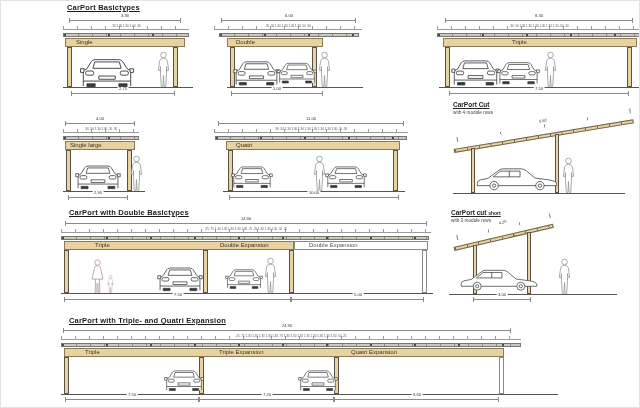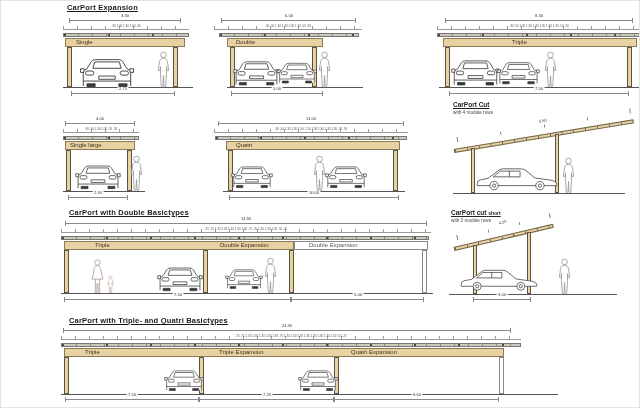--- a/index.html
+++ b/index.html
@@ -82,21 +82,21 @@
         <circle cx="9" cy="4" r="3"></circle>
         <path d="M9 7.5 C11 7.5 12 8.6 12.5 10.5 L15 22.5 L3 22.5 L5.5 10.5 C6 8.6 7 7.5 9 7.5 Z"></path>
         <path d="M6.8 22.5 L6.4 37.5 L8.2 37.5 L8.5 27 M11.2 22.5 L11.6 37.5 L9.8 37.5 L9.5 27"></path>
       </g>
     </symbol>
   </defs>
 </svg>
 
 <div id="canvas">
 
-  <div class="heading" style="left:66px;top:2px">CarPort Expansion</div>
+  <div class="heading" style="left:66px;top:2px">CarPort Basictypes</div>
 
   <div class="drawing" style="left:62px;top:15px;width:130px;height:88px">
     <div class="dim" style="left:6px;top:4px;width:112px">
         <span>3.30</span>
       </div>
     <div class="segrow" style="left:0;top:10px;width:126px">
         <span>.30  1.00  1.30  1.00  .30</span>
       </div>
     <div class="modbar" style="left:0;top:17px;width:126px"></div>
     <div class="fascia" style="left:2px;top:22px;width:120px">
@@ -302,21 +302,21 @@
       </svg>
     <svg class="fig person" style="left:110px;top:51px;width:15px;height:36px">
         <use href="#sym-person"></use>
       </svg>
     <div class="ground" style="left:2px;top:87px;width:168px"></div>
     <div class="dim" style="left:26px;top:92px;width:58px">
         <span>3.00</span>
       </div>
   </div>
 
-  <div class="heading" style="left:68px;top:315px">CarPort with Triple- and Quatri Basictypes</div>
+  <div class="heading" style="left:68px;top:315px">CarPort with Triple- and Quatri Expansion</div>
 
   <div class="drawing" style="left:60px;top:326px;width:510px;height:80px">
     <div class="dim" style="left:2px;top:3px;width:448px">
         <span>24.30</span>
       </div>
     <div class="segrow" style="left:0;top:9px;width:460px">
         <span>.25 .75 1.30 1.30 1.30 1.30 1.30 .75 1.30 1.30 1.30 1.30 1.30 1.30 1.30 1.30 .50 .25</span>
       </div>
     <div class="modbar" style="left:0;top:16px;width:460px"></div>
     <div class="fascia" style="left:3px;top:21px;width:440px">

